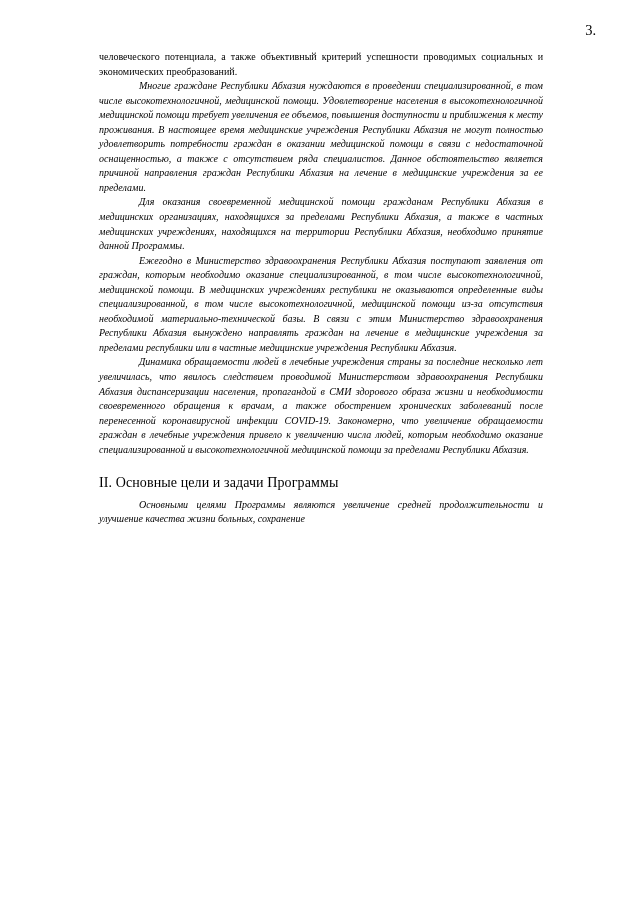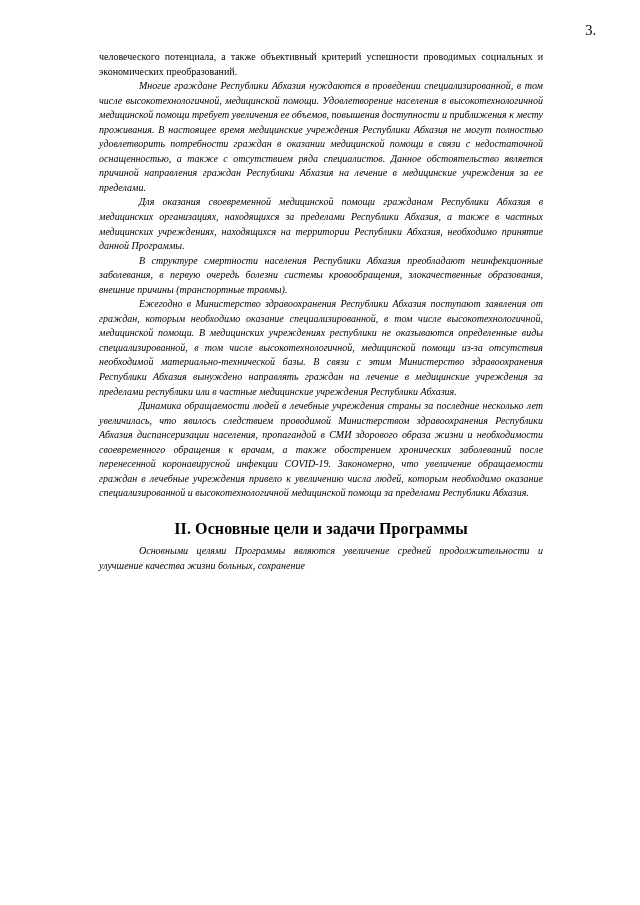--- a/index.html
+++ b/index.html
@@ -45,23 +45,22 @@
   }
   p.indent {
     text-indent: 40px;
     font-style: italic;
   }
   p.noindent {
     text-indent: 0;
   }
   .heading {
     margin: 0;
-    font-size: 16px;
-    font-weight: bold;
-    text-align: center;
+    font-size: 14px;
+    font-weight: normal;
     padding-top: 16px;
     padding-bottom: 4px;
     text-indent: 0;
     letter-spacing: 0.1px;
   }
 </style>
 </head>
 <body>
 
 <div class="page">
@@ -69,21 +68,20 @@
   <div class="page-number">3.</div>
 
   <div class="content">
 
     <p class="noindent">человеческого потенциала, а также объективный критерий успешности проводимых социальных и экономических преобразований.</p>
 
     <p class="indent">Многие граждане Республики Абхазия нуждаются в проведении специализированной, в том числе высокотехнологичной, медицинской помощи. Удовлетворение населения в высокотехнологичной медицинской помощи требует увеличения ее объемов, повышения доступности и приближения к месту проживания. В настоящее время медицинские учреждения Республики Абхазия не могут полностью удовлетворить потребности граждан в оказании медицинской помощи в связи с недостаточной оснащенностью, а также с отсутствием ряда специалистов. Данное обстоятельство является причиной направления граждан Республики Абхазия на лечение в медицинские учреждения за ее пределами.</p>
 
     <p class="indent">Для оказания своевременной медицинской помощи гражданам Республики Абхазия в медицинских организациях, находящихся за пределами Республики Абхазия, а также в частных медицинских учреждениях, находящихся на территории Республики Абхазия, необходимо принятие данной Программы.</p>
 
-    <p class="indent">В структуре смертности населения Республики Абхазия преобладают неинфекционные заболевания, в первую очередь болезни системы кровообращения, злокачественные образования, внешние причины (транспортные травмы).</p>
 
     <p class="indent">Ежегодно в Министерство здравоохранения Республики Абхазия поступают заявления от граждан, которым необходимо оказание специализированной, в том числе высокотехнологичной, медицинской помощи. В медицинских учреждениях республики не оказываются определенные виды специализированной, в том числе высокотехнологичной, медицинской помощи из-за отсутствия необходимой материально-технической базы. В связи с этим Министерство здравоохранения Республики Абхазия вынуждено направлять граждан на лечение в медицинские учреждения за пределами республики или в частные медицинские учреждения Республики Абхазия.</p>
 
     <p class="indent">Динамика обращаемости людей в лечебные учреждения страны за последние несколько лет увеличилась, что явилось следствием проводимой Министерством здравоохранения Республики Абхазия диспансеризации населения, пропагандой в СМИ здорового образа жизни и необходимости своевременного обращения к врачам, а также обострением хронических заболеваний после перенесенной коронавирусной инфекции COVID-19. Закономерно, что увеличение обращаемости граждан в лечебные учреждения привело к увеличению числа людей, которым необходимо оказание специализированной и высокотехнологичной медицинской помощи за пределами Республики Абхазия.</p>
 
     <p class="heading">II. Основные цели и задачи Программы</p>
 
     <p class="indent">Основными целями Программы являются увеличение средней продолжительности и улучшение качества жизни больных, сохранение</p>
 
   </div>

